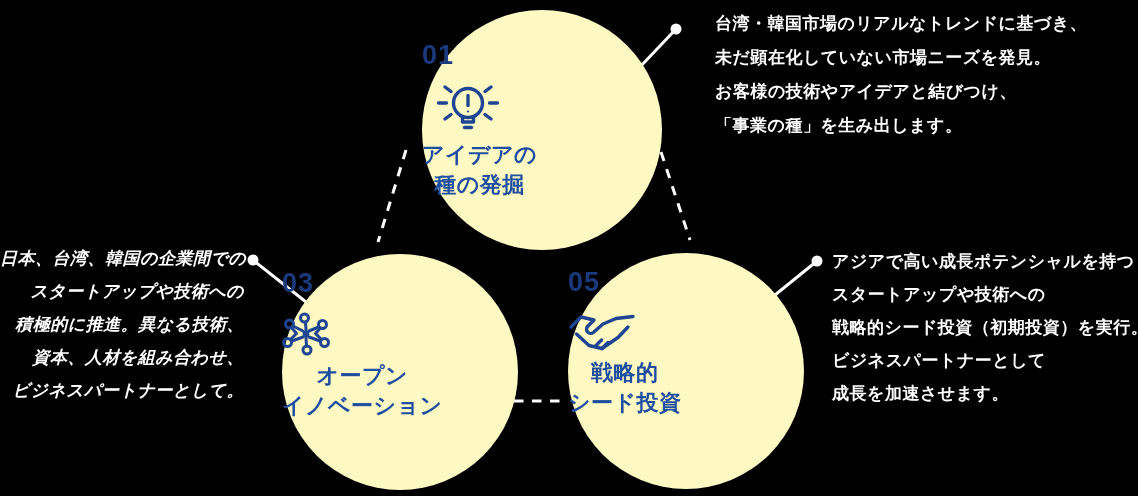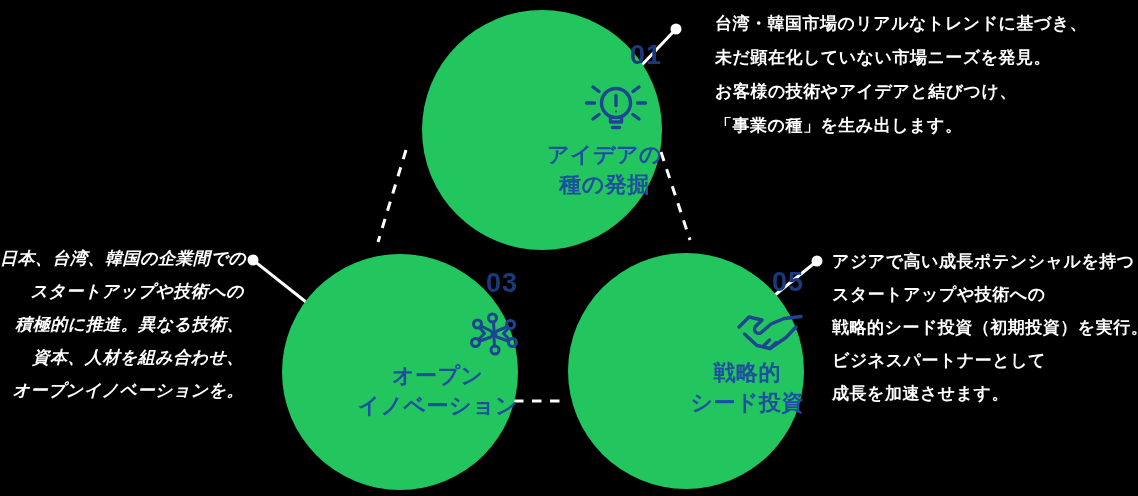--- a/index.html
+++ b/index.html
@@ -2,34 +2,34 @@
 <html><head>
 <meta charset="utf-8">
 <style>
   html,body{margin:0;padding:0;background:#000;}
   #stage{
     position:relative;width:1138px;height:496px;background:#000000;overflow:hidden;
     font-family:"Liberation Sans","DejaVu Sans",sans-serif;
   }
   svg.layer{position:absolute;left:0;top:0;}
   .circle{
-    position:absolute;background:#22c55e;border-radius:50%;
-    display:flex;flex-direction:column;align-items:flex-end;text-align:center;
+    position:absolute;background:#fef9c3;border-radius:50%;
+    display:flex;flex-direction:column;align-items:flex-start;text-align:center;
   }
   .circle .num{
     font-weight:bold;font-size:27px;line-height:27px;letter-spacing:1px;color:#1a3a7d;
   }
   .circle .icon{display:block;line-height:0;}
   .circle .title{
     font-weight:bold;font-size:22px;line-height:30px;letter-spacing:0.5px;color:#1d4e9f;
   }
   #circle-01{left:422px;top:10px;width:240px;height:240px;}
   #circle-01 .num{margin-top:32px;}
   #circle-01 .icon{margin-top:9px;}
-  #circle-01 .title{margin-top:4px;margin-left:28px;}
+  #circle-01 .title{margin-top:4px;}
   #circle-03{left:282px;top:254px;width:236px;height:236px;}
   #circle-02{left:568px;top:253px;width:236px;height:236px;}
   .bottom-circle .num{margin-top:16px;}
   .bottom-circle .icon{margin-top:13px;}
   .bottom-circle .title{margin-top:5px;}
   .ann{
     position:absolute;color:#ffffff;font-weight:bold;font-size:17px;
     letter-spacing:0.5px;line-height:33px;white-space:nowrap;
   }
   #ann-idea{left:690px;top:7px;line-height:34px;margin-left:25px;}
@@ -128,21 +128,21 @@
     <div>未だ顕在化していない市場ニーズを発見。</div>
     <div>お客様の技術やアイデアと結びつけ、</div>
     <div>「事業の種」を生み出します。</div>
   </div>
 
   <div class="ann" id="ann-open">
     <div>日本、台湾、韓国の企業間での</div>
     <div>スタートアップや技術への</div>
     <div>積極的に推進。異なる技術、</div>
     <div>資本、人材を組み合わせ、</div>
-    <div>オープンイノベーションを。</div>
+    <div>ビジネスパートナーとして。</div>
   </div>
 
   <div class="ann" id="ann-invest">
     <div>アジアで高い成長ポテンシャルを持つ</div>
     <div>スタートアップや技術への</div>
     <div>戦略的シード投資（初期投資）を実行。</div>
     <div>ビジネスパートナーとして</div>
     <div>成長を加速させます。</div>
   </div>
 

